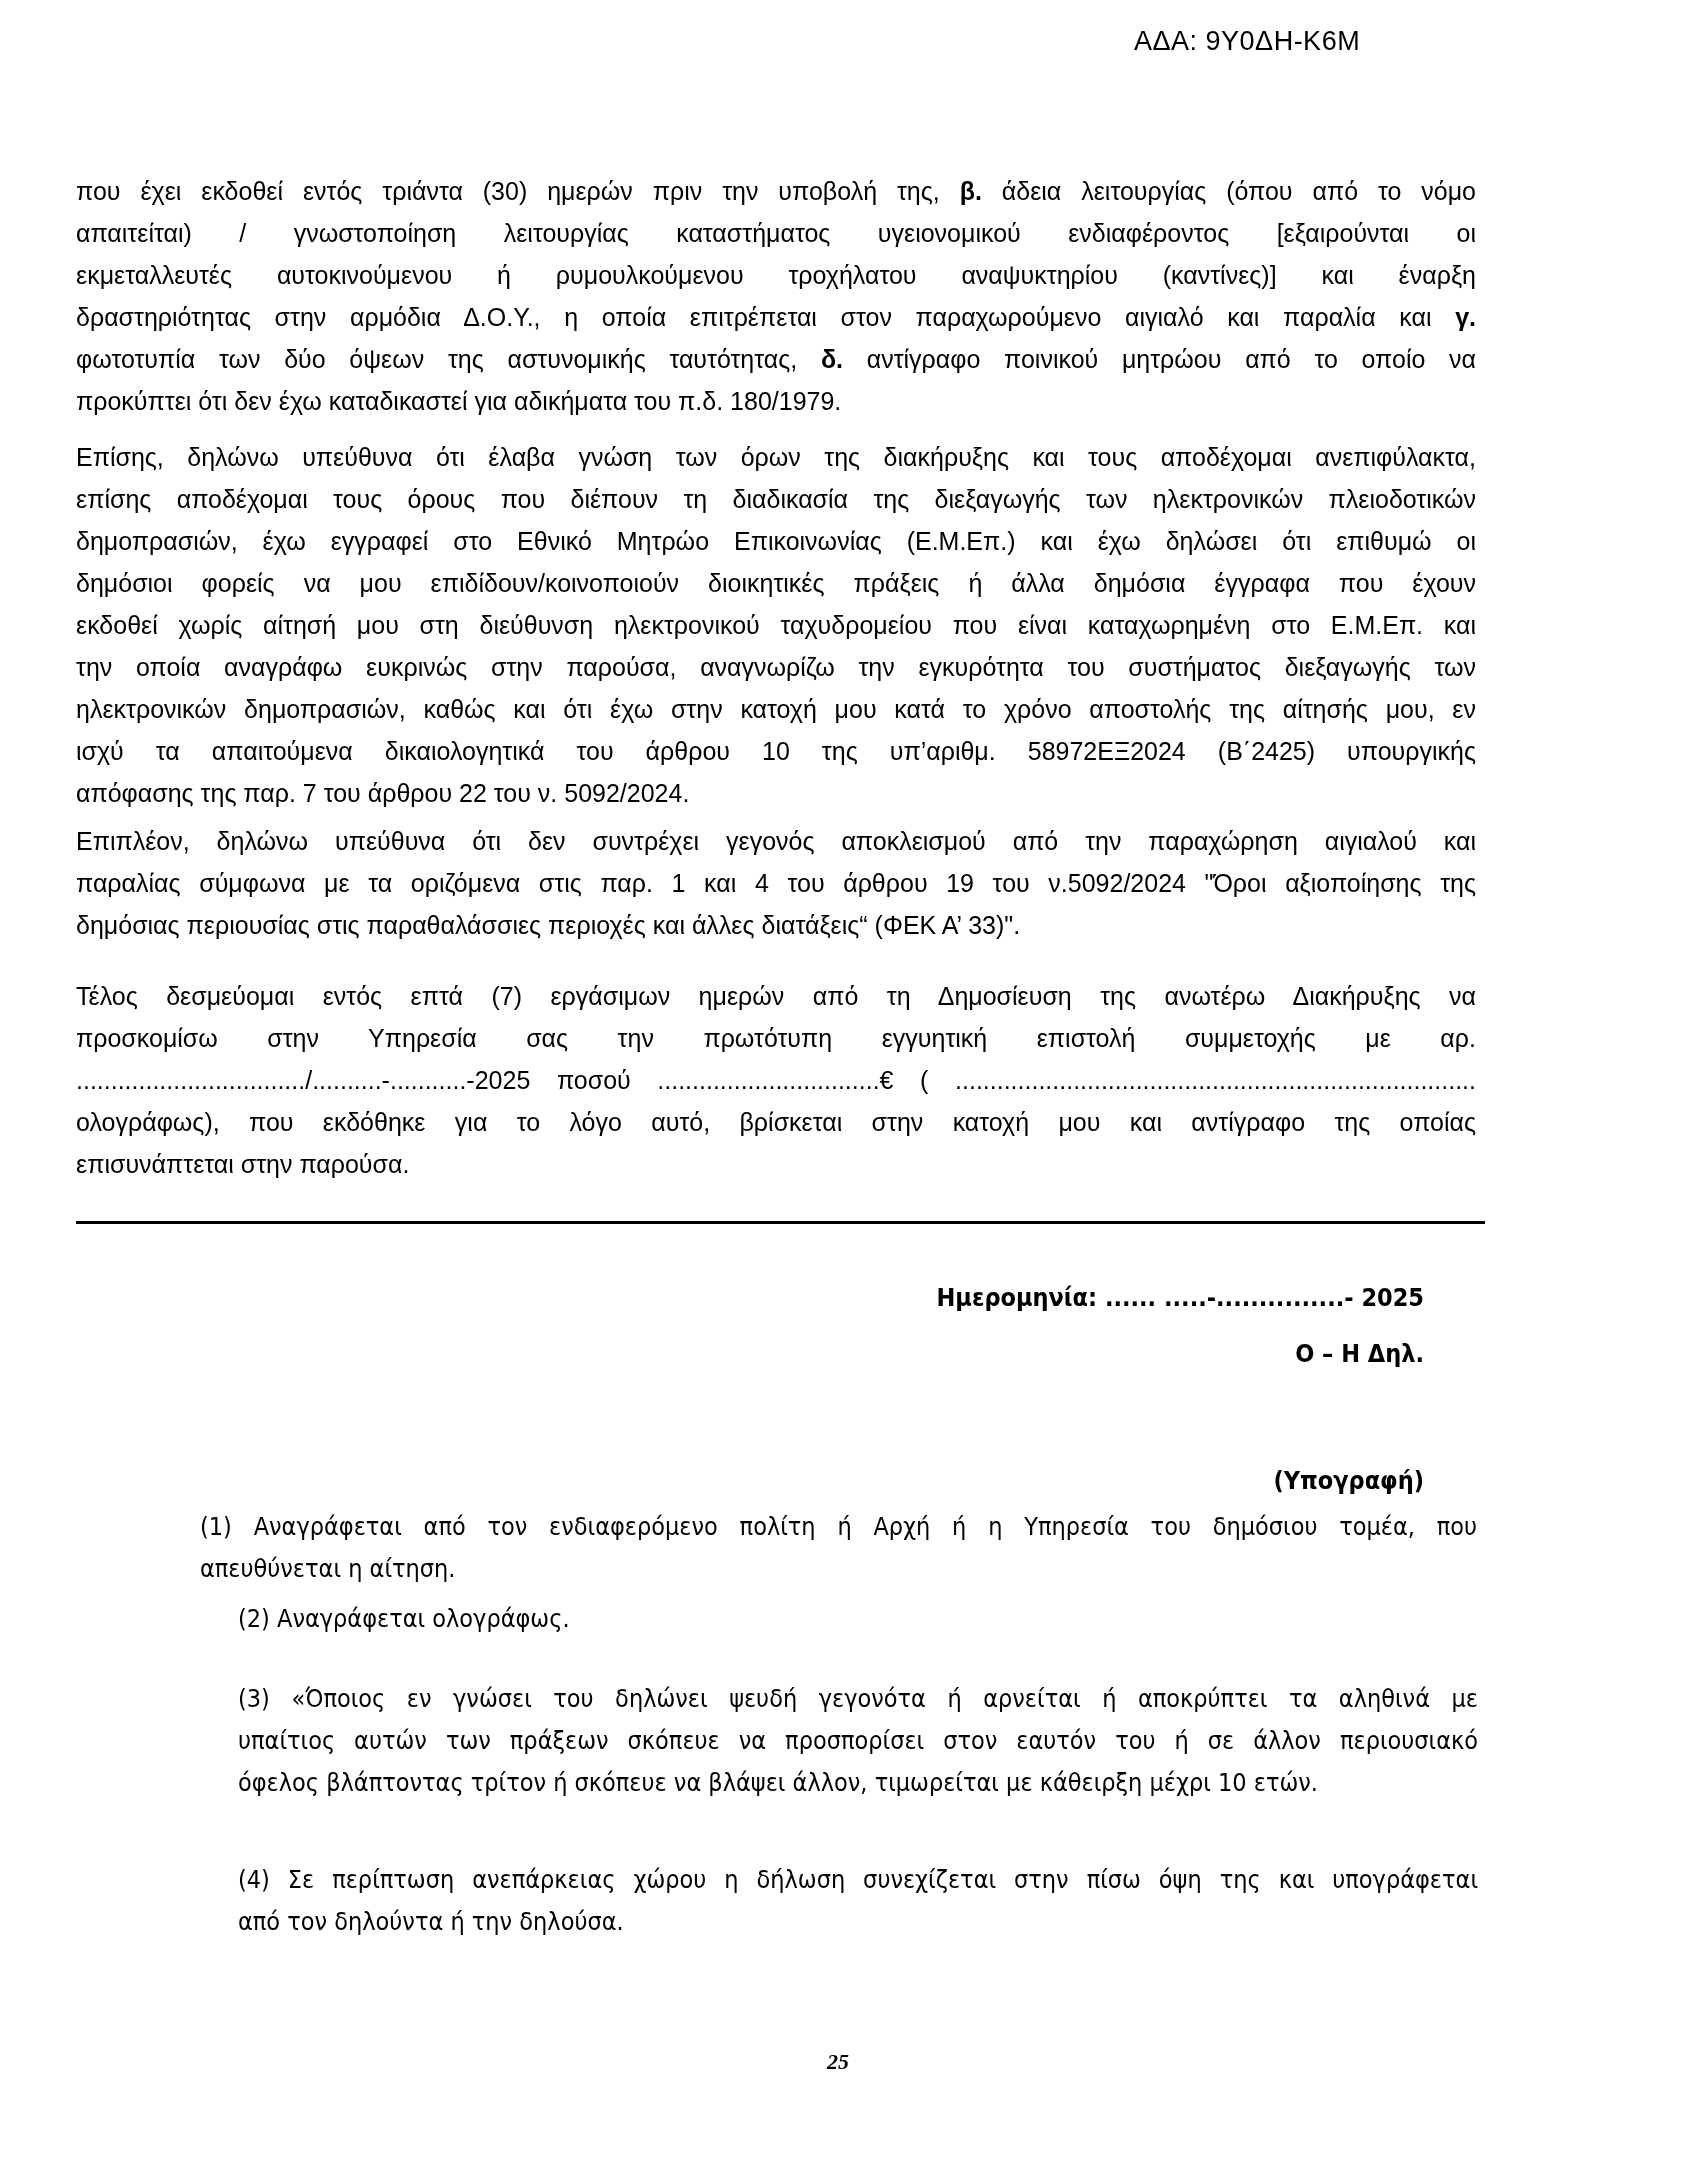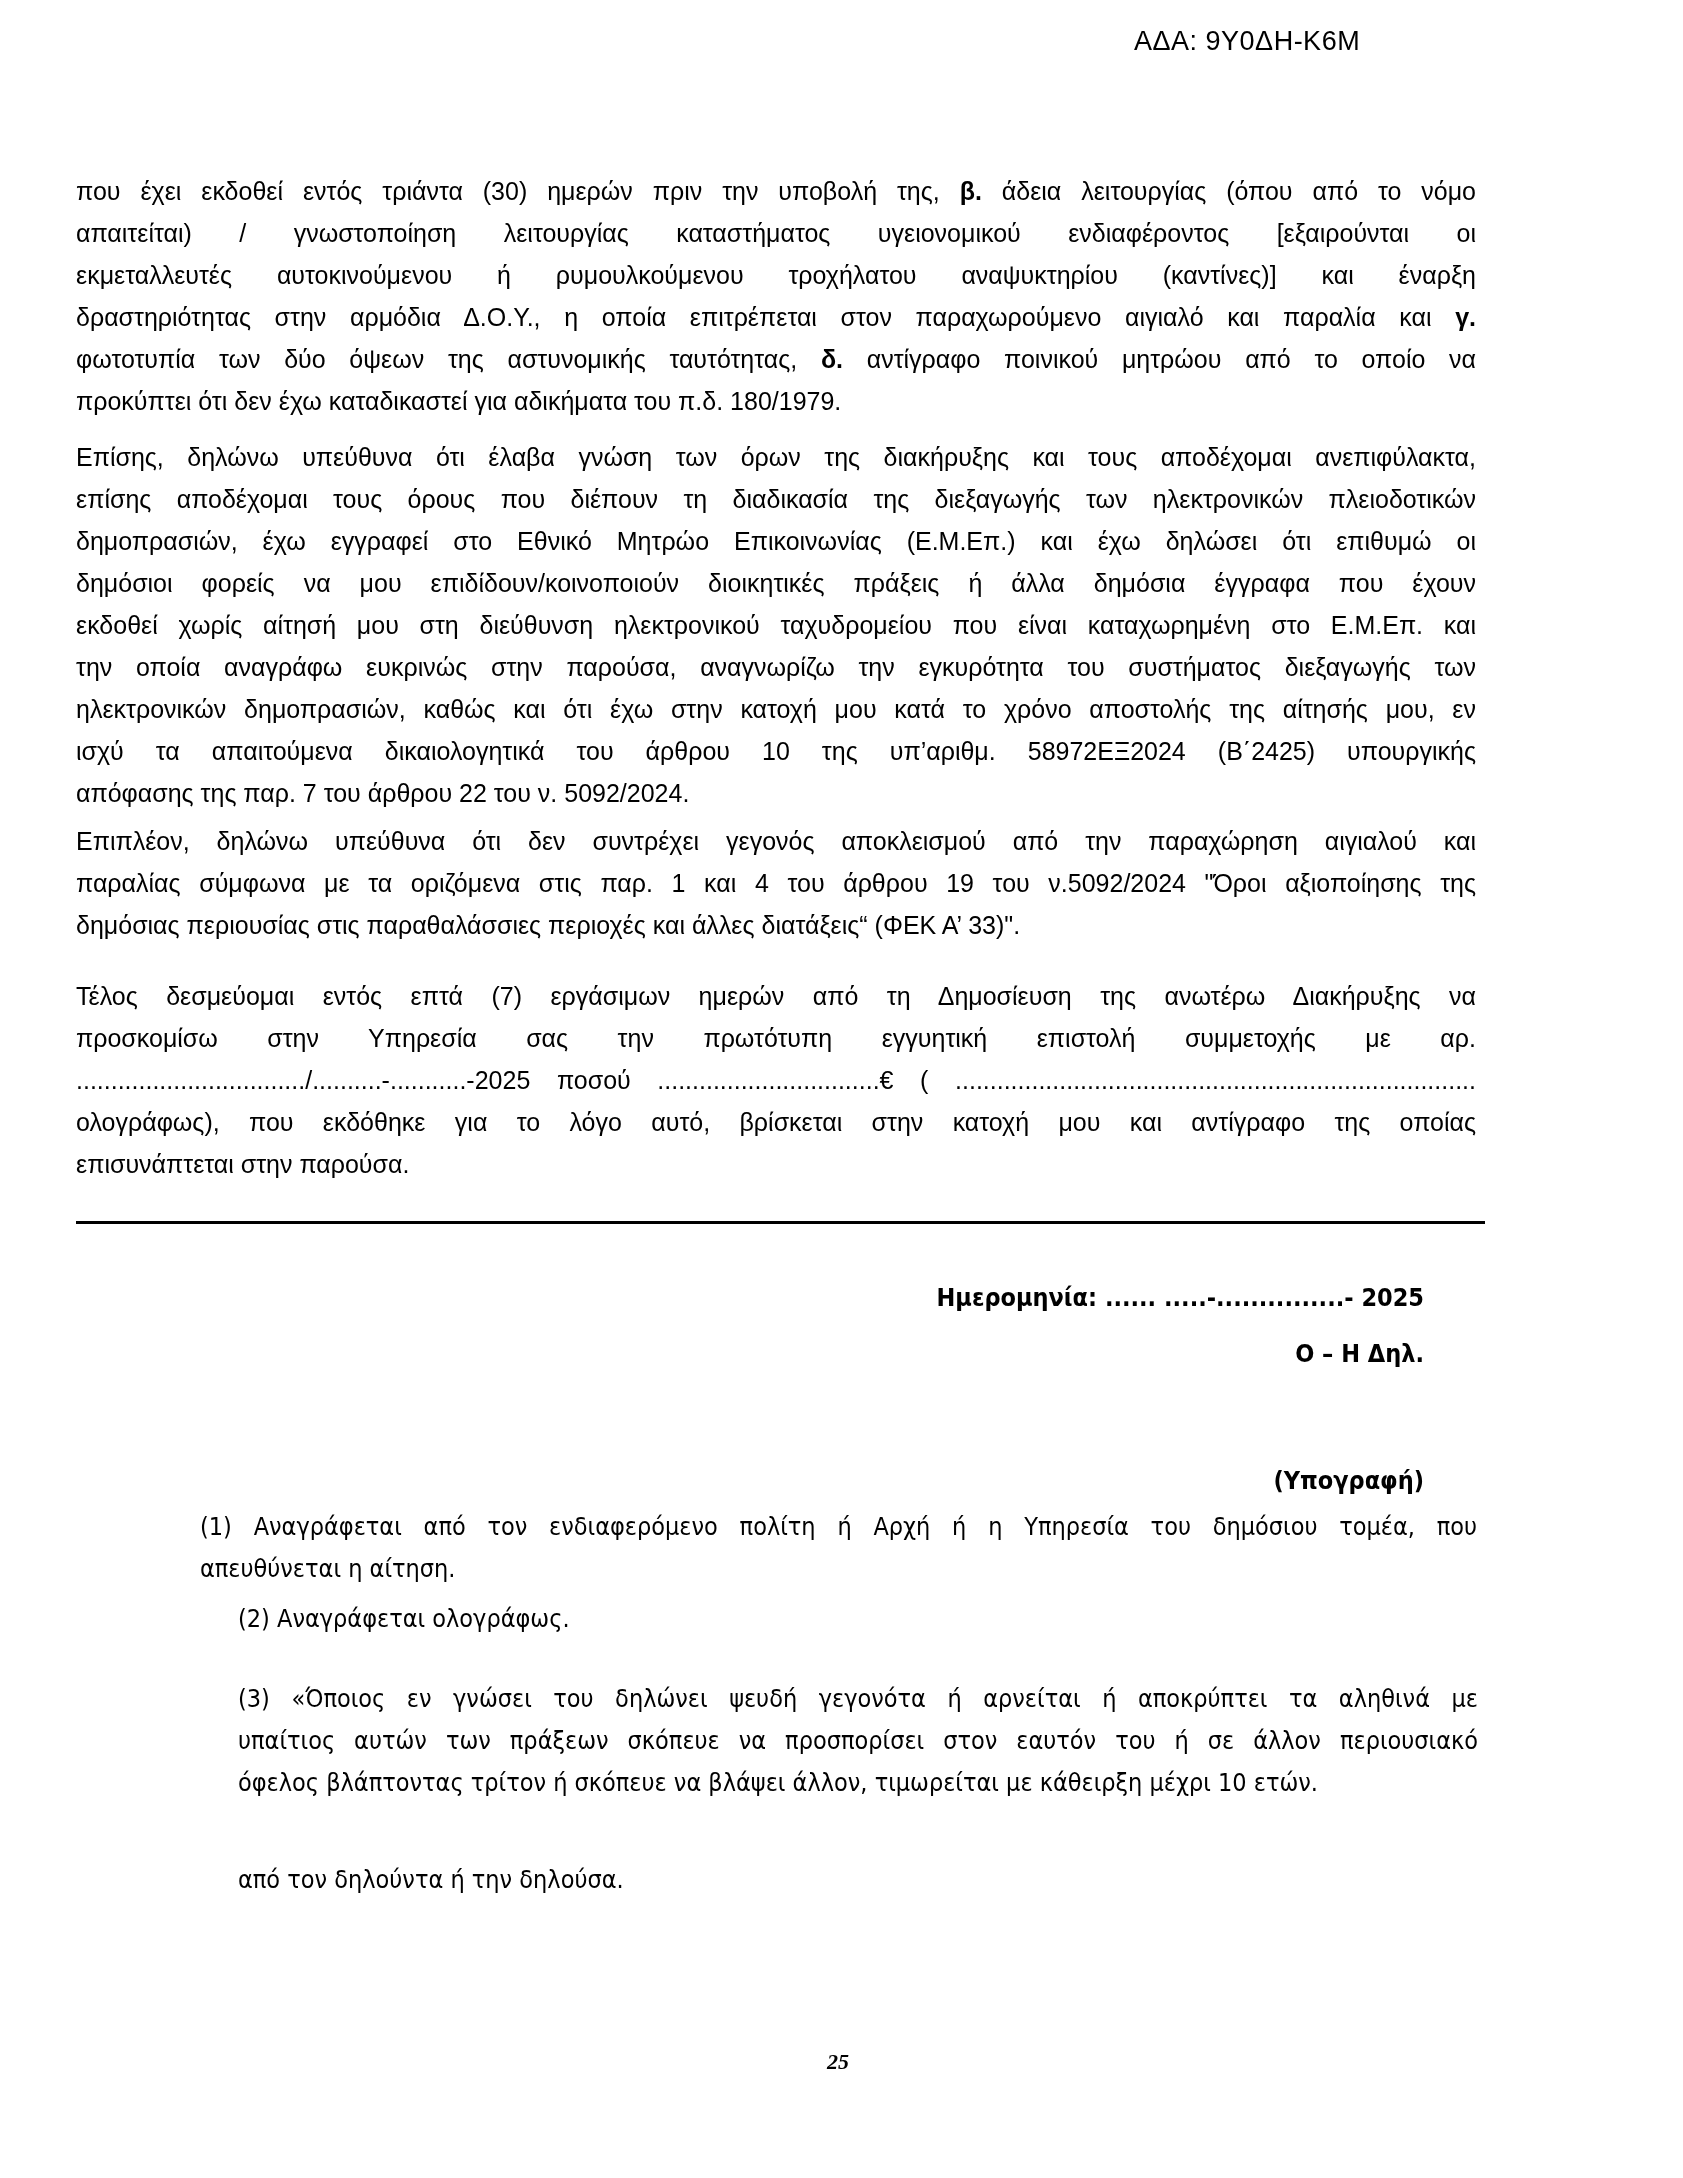--- a/index.html
+++ b/index.html
@@ -84,17 +84,18 @@
   <div class="line">(1) Αναγράφεται από τον ενδιαφερόμενο πολίτη ή Αρχή ή η Υπηρεσία του δημόσιου τομέα, που</div>
   <div class="line last">απευθύνεται η αίτηση.</div>
 </div>
 <div class="note" style="left:238px; top:1598px;">(2) Αναγράφεται ολογράφως.</div>
 <div class="note" style="left:238px; top:1678px; width:1240px;">
   <div class="line">(3) «Όποιος εν γνώσει του δηλώνει ψευδή γεγονότα ή αρνείται ή αποκρύπτει τα αληθινά με</div>
   <div class="line">υπαίτιος αυτών των πράξεων σκόπευε να προσπορίσει στον εαυτόν του ή σε άλλον περιουσιακό</div>
   <div class="line last">όφελος βλάπτοντας τρίτον ή σκόπευε να βλάψει άλλον, τιμωρείται με κάθειρξη μέχρι 10 ετών.</div>
 </div>
 <div class="note" style="left:238px; top:1859px; width:1240px;">
+  <div class="line">(4) Σε περίπτωση ανεπάρκειας χώρου η δήλωση συνεχίζεται στην πίσω όψη της και υπογράφεται</div>
   <div class="line last">από τον δηλούντα ή την δηλούσα.</div>
 </div>
 
 <div class="pagenum">25</div>
 
 
 </body></html>

